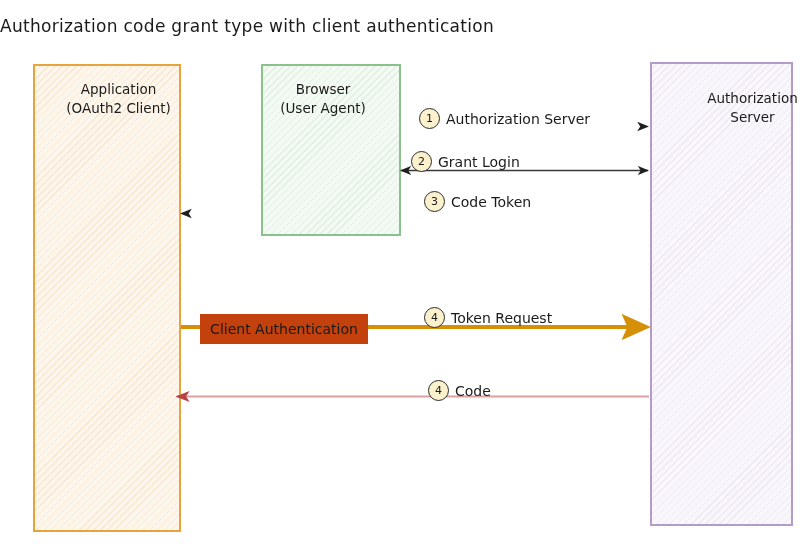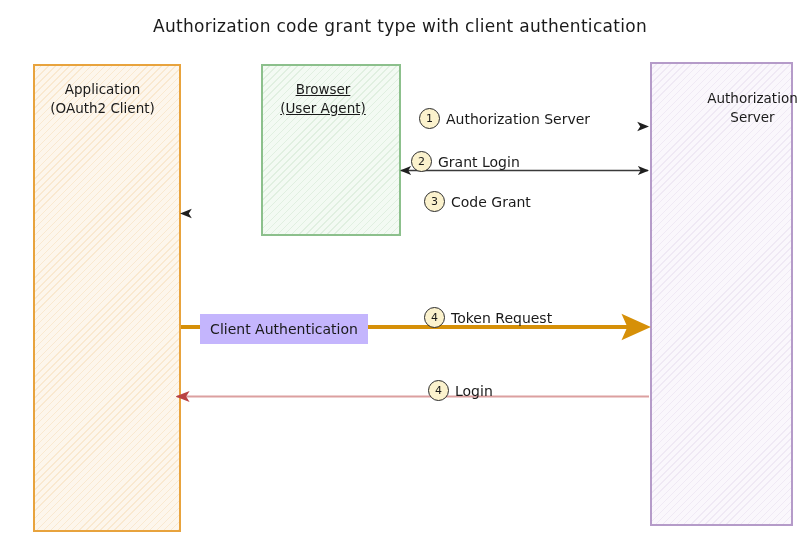--- a/index.html
+++ b/index.html
@@ -26,21 +26,20 @@
     left: 0;
     width: 800px;
     height: 555px;
   }
   
   #diagram-title {
     position: absolute;
     left: 0;
     top: 16px;
     width: 800px;
-    text-align: center;
     font-size: 17px;
     color: #1a1a1a;
     letter-spacing: 0.3px;
     font-family: "DejaVu Sans", sans-serif;
   }
   
   .node-box {
     position: absolute;
     box-sizing: border-box;
     border-style: solid;
@@ -133,42 +132,42 @@
   #msg-token-request { left: 424px; top: 307px; }
   #msg-token         { left: 428px; top: 380px; }
 
   
   #client-auth-chip {
     position: absolute;
     left: 200px;
     top: 314px;
     width: 168px;
     height: 30px;
-    background: #c4b5fd;
+    background: #c2410c;
     display: flex;
     align-items: center;
     justify-content: center;
     font-size: 14px;
     color: #1a1a1a;
     white-space: nowrap;
   }
 </style>
 </head>
 <body>
 
 <div id="diagram-root">
 
   <div id="diagram-title">Authorization code grant type with client authentication</div>
 
   <div class="node-box" id="box-application"></div>
-  <div class="node-label" id="label-application" style="left:33px;width:139px;">Application
+  <div class="node-label" id="label-application" style="left:33px;width:139px;padding-left:16px;">Application
 (OAuth2 Client)</div>
 
   <div class="node-box" id="box-browser"></div>
-  <div class="node-label" id="label-browser" style="left:261px;width:124px;text-decoration:underline;">Browser
+  <div class="node-label" id="label-browser" style="left:261px;width:124px;">Browser
 (User Agent)</div>
 
   <div class="node-box" id="box-authserver"></div>
   <div class="node-label" id="label-authserver" style="left:650px;width:143px;">Authorization
 Server</div>
 
   <svg class="layer" viewBox="0 0 800 555" width="800" height="555">
     <defs>
       <linearGradient id="gradGray1" x1="0" y1="0" x2="1" y2="0">
         <stop offset="0%" stop-color="#9a9a9a"></stop>
@@ -222,26 +221,26 @@
     <span>Authorization Server</span>
   </div>
 
   <div class="msg" id="msg-user-login">
     <span class="badge">2</span>
     <span>Grant Login</span>
   </div>
 
   <div class="msg" id="msg-code-grant">
     <span class="badge">3</span>
-    <span>Code Grant</span>
+    <span>Code Token</span>
   </div>
 
   <div class="msg" id="msg-token-request">
     <span class="badge">4</span>
     <span>Token Request</span>
   </div>
 
   <div class="msg" id="msg-token">
     <span class="badge">4</span>
-    <span>Login</span>
+    <span>Code</span>
   </div>
 
 </div>
 
 </body></html>

